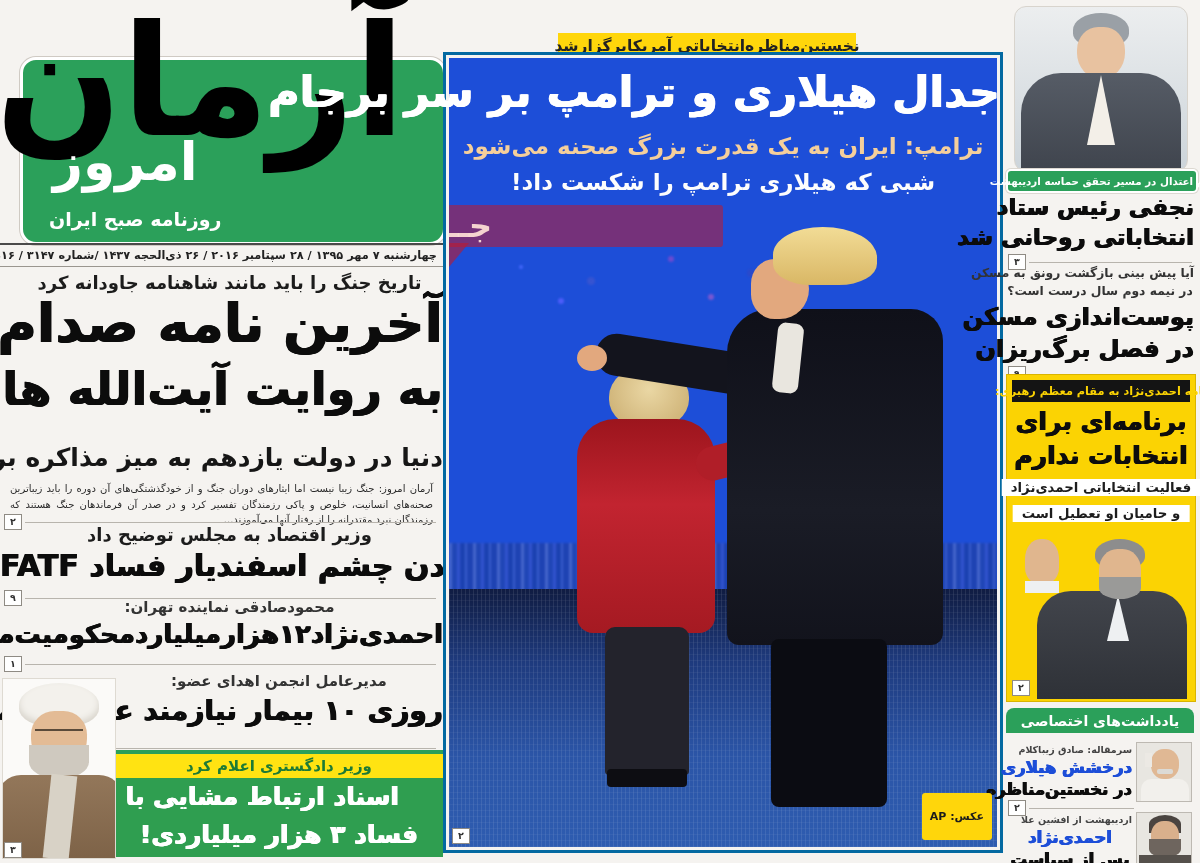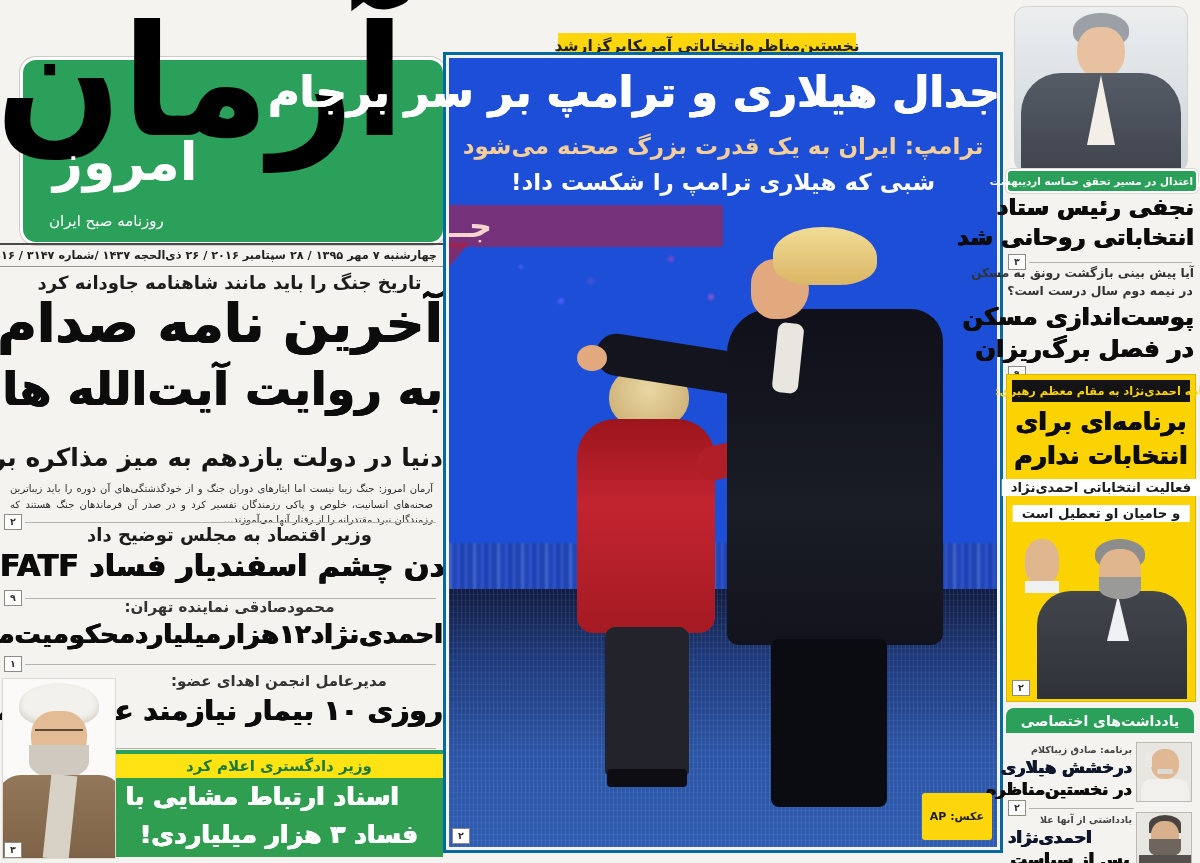--- a/index.html
+++ b/index.html
@@ -11,21 +11,21 @@
   .nw{white-space:nowrap;}
 
   
   .barcode{left:12px;top:6px;width:140px;height:46px;direction:ltr;}
   .barcode-bars{width:132px;height:30px;background:repeating-linear-gradient(90deg,#111 0 2px,#fff 2px 3px,#111 3px 7px,#fff 7px 10px,#111 10px 11px,#fff 11px 15px,#111 15px 17px,#fff 17px 19px);}
   .barcode-num{font-size:9px;letter-spacing:2.5px;color:#222;text-align:left;margin-top:1px;}
   .logo-box{left:20px;top:57px;width:420px;height:182px;background:#2ba05a;border-radius:16px;
             border:3px solid #fff;box-shadow:0 0 0 1px #cfcac3;}
   .logo-title{right:38px;top:-52px;font-size:148px;line-height:1;font-weight:bold;color:#000;transform:scaleY(1.04);}
   .logo-sub{left:30px;top:72px;font-size:52px;font-weight:bold;color:#fff;}
-  .logo-tag{left:26px;bottom:12px;font-size:15px;font-weight:normal;color:#fff;}
+  .logo-tag{left:26px;bottom:12px;font-size:19px;font-weight:bold;color:#fff;}
   .dateline{left:0;top:243px;width:431px;padding:4px 6px;border-top:2px solid #4a4a4a;border-bottom:1px solid #9a968f;
             font-size:11.3px;font-weight:bold;color:#222;text-align:center;}
 
   .kick{width:443px;font-weight:bold;color:#1c1c1c;padding-left:8px;}
   .s1-kicker{left:0;top:272px;font-size:18px;}
   .s1-l1{left:0;top:292px;width:443px;font-size:54px;font-weight:bold;color:#0c0c0c;}
   .s1-l2{left:0;top:362px;width:443px;font-size:46px;font-weight:bold;color:#0c0c0c;}
   .s1-sub{left:0;top:443px;width:443px;font-size:25px;font-weight:bold;color:#161616;}
   .s1-body{left:0;top:481px;width:423px;padding:0 10px;font-size:10px;line-height:1.55;color:#2a2a2a;text-align:justify;}
   .badge-row{display:flex;align-items:center;direction:ltr;}
@@ -135,21 +135,21 @@
   .note-photo{position:absolute;right:2px;top:2px;width:54px;height:58px;border:1px solid #bdb9b2;overflow:hidden;background:#e8e6e1;}
   .z-head{position:absolute;left:14px;top:6px;width:28px;height:30px;background:#e0b894;border-radius:45%;}
   .z-fringe{position:absolute;left:8px;top:10px;width:40px;height:14px;border-left:7px solid #ece9e4;border-right:7px solid #ece9e4;}
   .z-mustache{position:absolute;left:20px;top:26px;width:16px;height:5px;background:#dcdad5;border-radius:2px;}
   .z-shirt{position:absolute;left:4px;top:36px;width:48px;height:22px;background:#f2f0ec;border-radius:10px 10px 0 0;}
   .al-hair{position:absolute;left:12px;top:2px;width:32px;height:18px;background:#4a4440;border-radius:50% 50% 0 0;}
   .al-face{position:absolute;left:14px;top:8px;width:28px;height:30px;background:#d9b08c;border-radius:45%;}
   .al-beard{position:absolute;left:12px;top:26px;width:32px;height:18px;background:#6e655e;border-radius:0 0 45% 45%;}
   .al-body{position:absolute;left:2px;top:42px;width:52px;height:16px;background:#55504b;}
   .note-kicker{position:absolute;right:62px;top:4px;width:124px;font-size:9.5px;font-weight:bold;color:#444;text-align:right;}
-  .note-l1{position:absolute;right:62px;top:18px;width:124px;font-size:16.5px;font-weight:bold;color:#0f172a;text-align:left;}
+  .note-l1{position:absolute;right:62px;top:18px;width:124px;font-size:16.5px;font-weight:bold;color:#1d4ed8;text-align:center;}
   .note-l2{position:absolute;right:62px;top:40px;width:124px;font-size:16.5px;font-weight:bold;color:#0d0d0d;text-align:center;margin-left:16px;}
   .br-note0{left:1008px;top:800px;width:126px;}
 </style>
 </head>
 <body>
 
 <div class="page">
 
 
   <div class="abs logo-box">
@@ -295,34 +295,34 @@
 
   <div class="abs notes-header nw">یادداشت‌های اختصاصی</div>
 
   <div class="abs note note0">
     <div class="note-photo">
       <div class="z-head"></div>
       <div class="z-fringe"></div>
       <div class="z-mustache"></div>
       <div class="z-shirt"></div>
     </div>
-    <div class="note-kicker nw">برنامه: صادق زیباکلام</div>
+    <div class="note-kicker nw">سرمقاله: صادق زیباکلام</div>
     <div class="note-l1 hv nw">درخشش هیلاری</div>
     <div class="note-l2 hv nw">در نخستین‌مناظره</div>
   </div>
   <div class="abs badge-row br-note0">
     <span class="badge">۲</span>
     <span class="badge-rule"></span>
   </div>
 
   <div class="abs note note1">
     <div class="note-photo">
       <div class="al-hair"></div>
       <div class="al-face"></div>
       <div class="al-beard"></div>
       <div class="al-body"></div>
     </div>
-    <div class="note-kicker nw">یادداشتی از آنها علا</div>
+    <div class="note-kicker nw">اردیبهشت از افشین علا</div>
     <div class="note-l1 hv nw">احمدی‌نژاد</div>
     <div class="note-l2 hv nw">پس از سیاست</div>
   </div>
 
 </div>
 
 </body></html>

